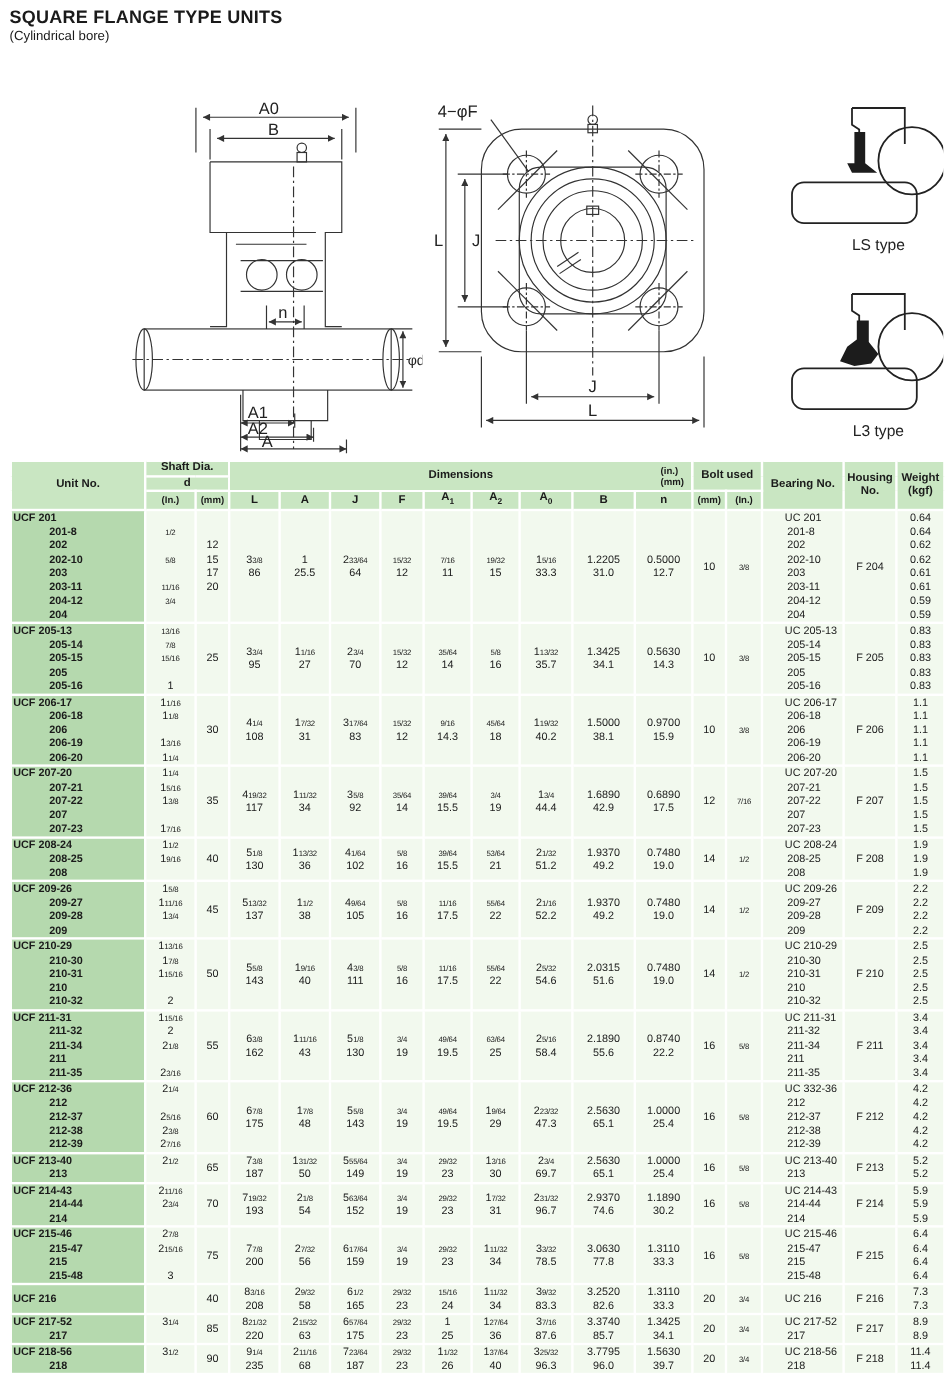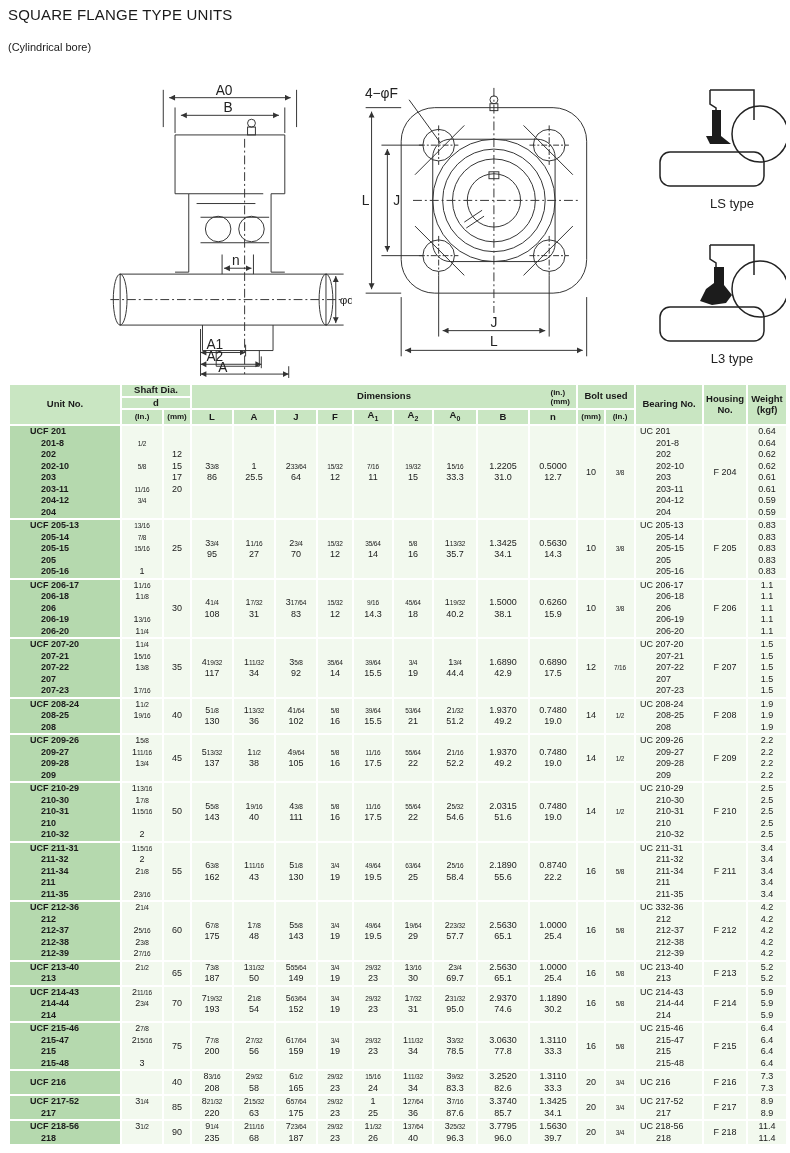--- a/index.html
+++ b/index.html
@@ -1,42 +1,42 @@
 <!DOCTYPE html>
 <html><head>
 <meta charset="utf-8">
 <style>
   html,body{margin:0;padding:0;background:#fff;}
   body{width:790px;height:1153px;font-family:"Liberation Sans",sans-serif;color:#1a1a1a;position:relative;overflow:hidden;}
 
   
   .pagehead{padding:6px 0 0 8px;}
-  .eyebrow{font-size:15px;font-weight:400;letter-spacing:.2px;}
+  .eyebrow{font-size:15px;font-weight:700;letter-spacing:.2px;}
   .title{font-size:40px;font-weight:900;letter-spacing:1px;line-height:40px;margin-top:2px;}
-  .subtitle{font-size:11px;margin-top:18px;}
+  .subtitle{font-size:11px;margin-top:1px;}
 
   
   .drawings{position:absolute;left:0;top:82px;width:752px;height:298px;}
   .dw{position:absolute;top:0;}
   svg text{font-family:"Liberation Sans",sans-serif;fill:#222;}
   .dimtxt{font-size:14px;}
   .dimtxt-s{font-size:12px;}
   .seal-label{font-size:13px;}
 
   
   .tblwrap{position:absolute;left:8px;top:383px;width:774px;}
   table{border-collapse:collapse;table-layout:fixed;width:774px;background:#fff;}
   th,td{border:2px solid #fff;padding:0;vertical-align:middle;}
   thead th{background:#c9e6c2;font-size:9.5px;font-weight:700;line-height:10.5px;text-align:center;}
   thead .small{font-size:8px;font-weight:700;}
   td{background:#f2f9ee;font-size:9px;line-height:11.5px;text-align:center;}
   td.unit-cell{background:#b5d9ae;text-align:left;font-weight:700;}
-  .uline{padding-left:20px;height:11.5px;white-space:nowrap;}
+  .uline{padding-left:1px;height:11.5px;white-space:nowrap;}
   .uline.ind{padding-left:31px;}
-  .bline{text-align:left;padding-left:4px;height:11.5px;white-space:nowrap;}
+  .bline{text-align:left;padding-left:18px;height:11.5px;white-space:nowrap;}
   .bline.ind{padding-left:20px;}
   .line{height:11.5px;white-space:nowrap;}
   .stack{display:flex;flex-direction:column;justify-content:center;height:100%;}
   .mmcol{display:flex;flex-direction:column;height:100%;}
   .mmcol div{white-space:nowrap;}
   .fr{font-size:6.5px;letter-spacing:-.2px;}
   sub{font-size:7px;}
   .dimshead{position:relative;}
   .dims-units{position:absolute;right:6px;top:3px;font-size:8px;font-weight:700;line-height:9px;text-align:left;}
 </style>
@@ -554,21 +554,21 @@
             </div>
           </td>
           <td>
             <div class="stack">
               <div class="line"><span>1.5000</span></div>
               <div class="line">38.1</div>
             </div>
           </td>
           <td>
             <div class="stack">
-              <div class="line"><span>0.6260</span></div>
+              <div class="line"><span>0.9700</span></div>
               <div class="line">15.9</div>
             </div>
           </td>
           <td>
             <div class="line">10</div>
           </td>
           <td>
             <div class="line"><span class="fr">3/8</span></div>
           </td>
           <td>
@@ -1167,21 +1167,21 @@
           </td>
           <td>
             <div class="stack">
               <div class="line"><span>1</span><span class="fr">9/64</span></div>
               <div class="line">29</div>
             </div>
           </td>
           <td>
             <div class="stack">
               <div class="line"><span>2</span><span class="fr">23/32</span></div>
-              <div class="line">57.7</div>
+              <div class="line">47.3</div>
             </div>
           </td>
           <td>
             <div class="stack">
               <div class="line"><span>2.5630</span></div>
               <div class="line">65.1</div>
             </div>
           </td>
           <td>
             <div class="stack">
@@ -1363,21 +1363,21 @@
           </td>
           <td>
             <div class="stack">
               <div class="line"><span>1</span><span class="fr">7/32</span></div>
               <div class="line">31</div>
             </div>
           </td>
           <td>
             <div class="stack">
               <div class="line"><span>2</span><span class="fr">31/32</span></div>
-              <div class="line">95.0</div>
+              <div class="line">96.7</div>
             </div>
           </td>
           <td>
             <div class="stack">
               <div class="line"><span>2.9370</span></div>
               <div class="line">74.6</div>
             </div>
           </td>
           <td>
             <div class="stack">

